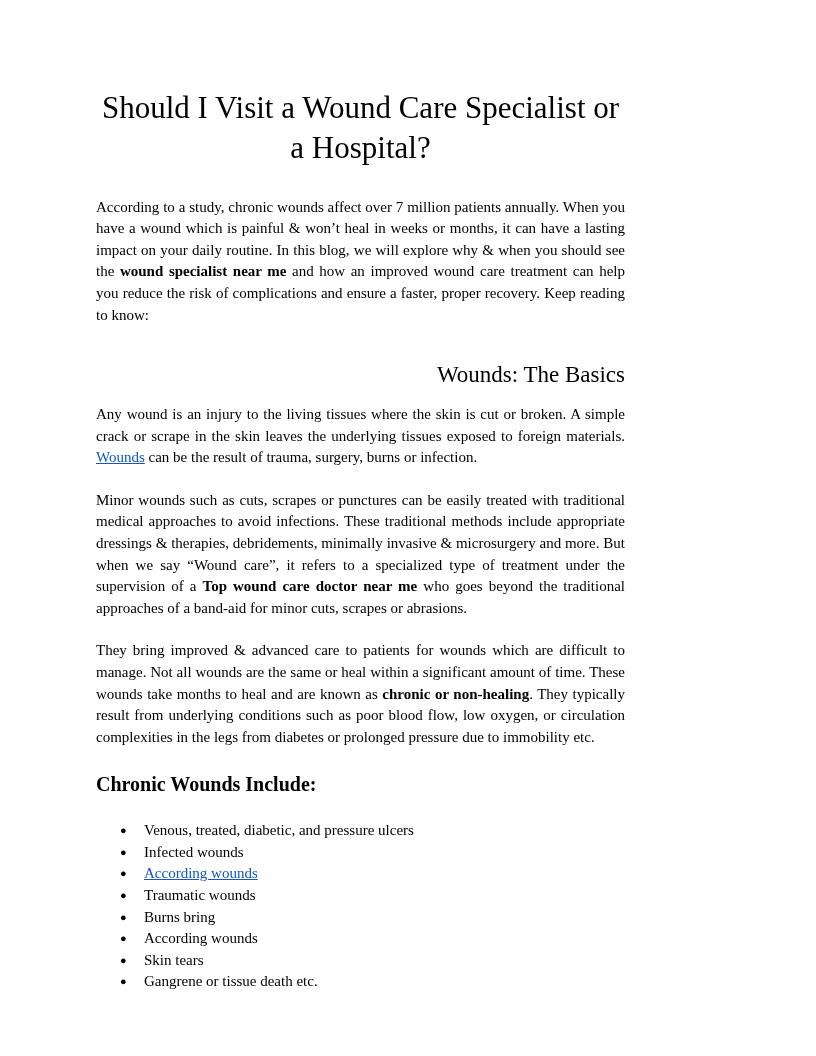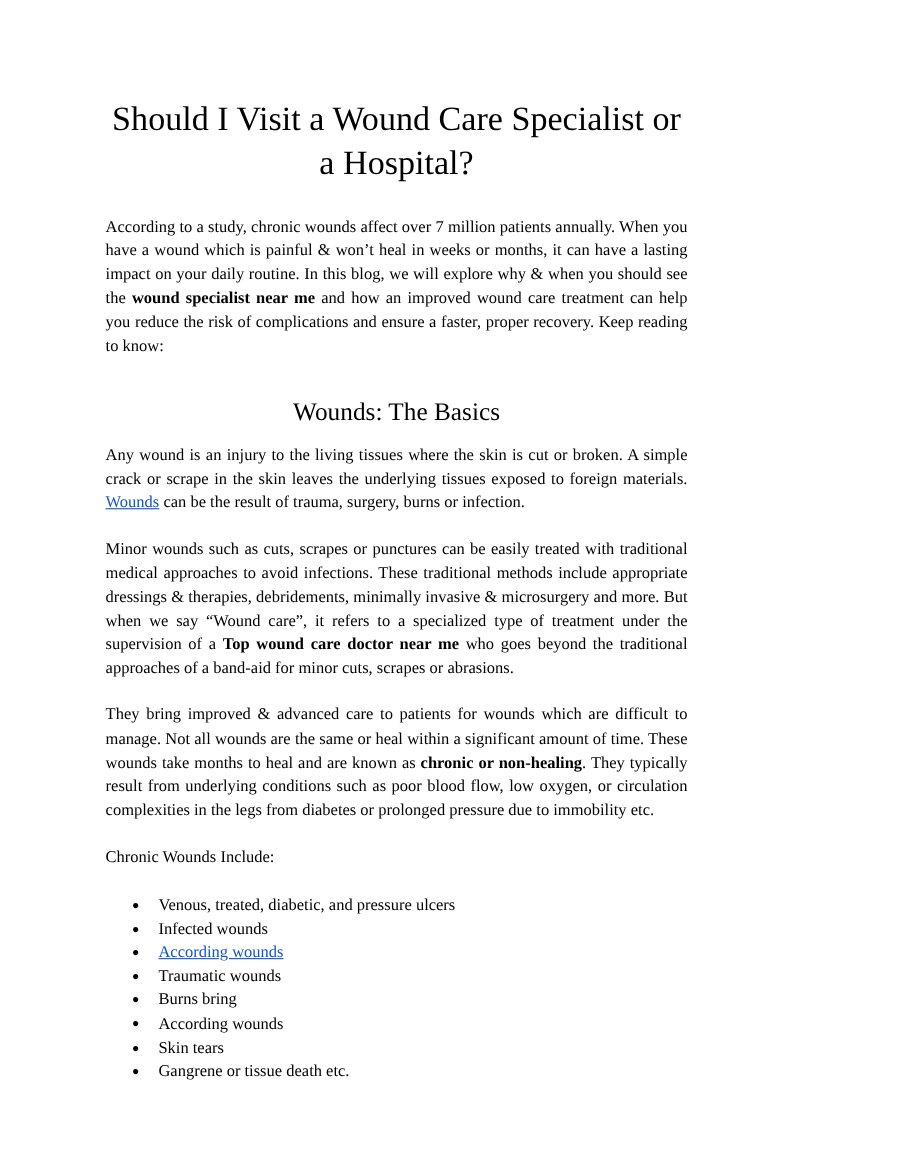--- a/index.html
+++ b/index.html
@@ -28,27 +28,27 @@
   .doc-paragraph {
     font-size: 15px;
     line-height: 1.44;
     text-align: justify;
     margin: 0 0 21px 0;
   }
   .doc-heading {
     font-size: 23px;
     line-height: 1.3;
     font-weight: normal;
-    text-align: center;
+    text-align: right;
     margin: 34px 0 14px 0;
   }
   .doc-subheading {
-    font-size: 15px;
+    font-size: 20px;
     line-height: 1.44;
-    font-weight: normal;
+    font-weight: bold;
     margin: 22px 0 21px 0;
   }
   .bold-run { font-weight: bold; }
   a, .doc-link {
     color: var(--link-color, #1155cc);
     cursor: pointer;
   }
   ul.doc-list {
     list-style: none;
     margin: 21px 0 0 0;

